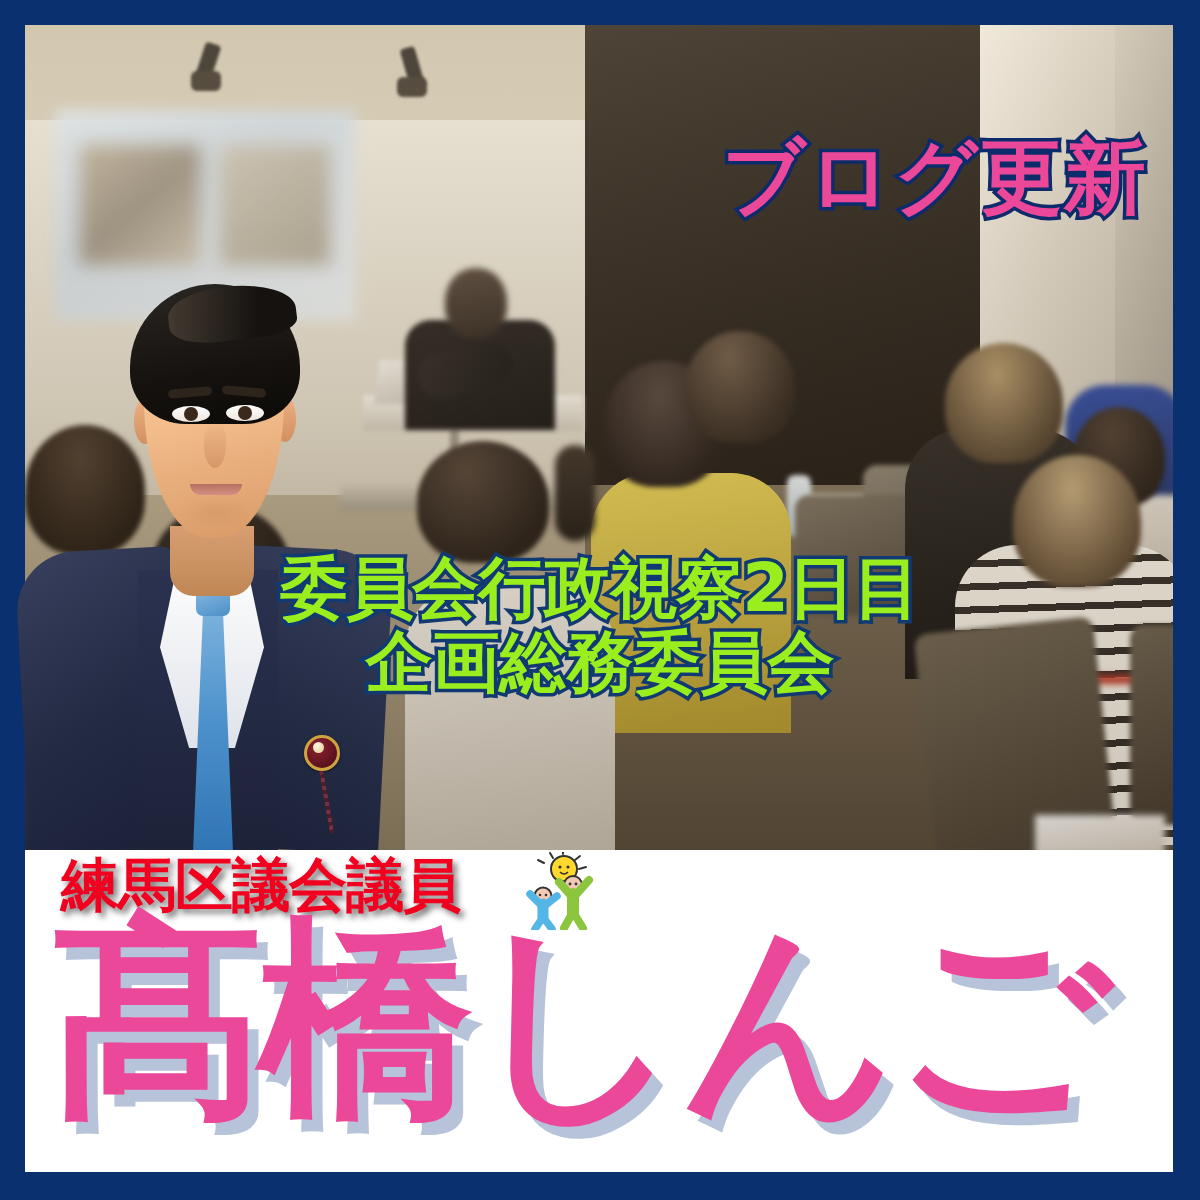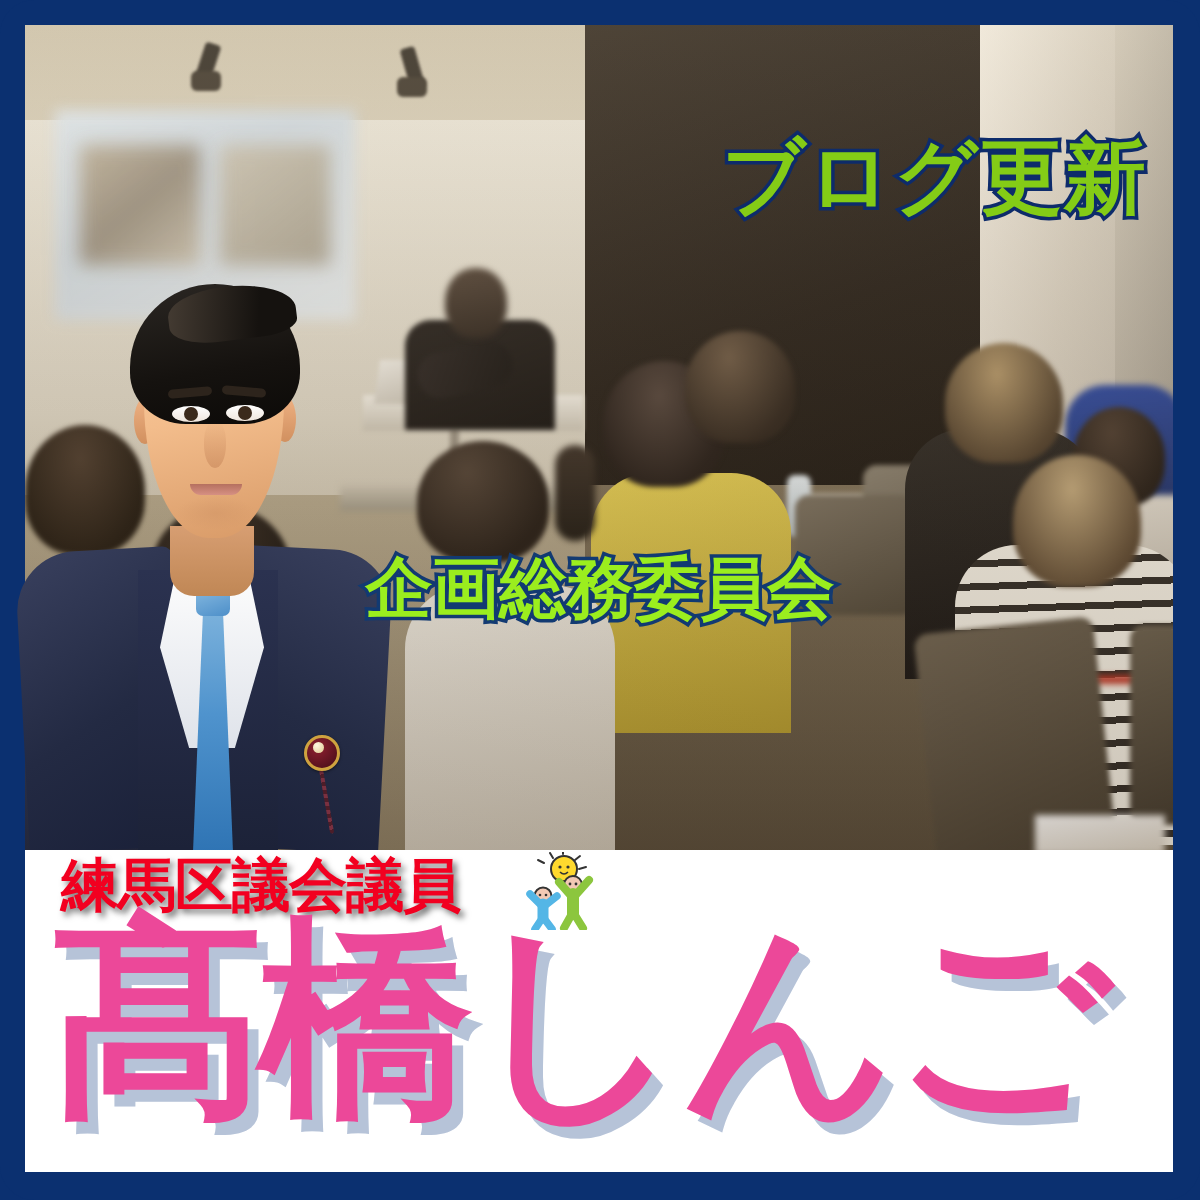--- a/index.html
+++ b/index.html
@@ -187,21 +187,21 @@
   .badge-chain{left:306px;top:612px;width:4px;height:72px;
     background:repeating-linear-gradient(180deg,#7a3040 0 4px,#4d1d28 4px 8px);
     transform:rotate(-10deg);border-radius:2px;}
 
   
   .jp{font-family:"DejaVu Sans","Liberation Sans",sans-serif;font-weight:700;}
 
   #blog-badge{
     position:absolute;left:700px;top:136px;width:470px;
     text-align:center;font-size:82px;line-height:1;letter-spacing:2px;
-    color:#84cc16;
+    color:#ec4899;
     -webkit-text-stroke:7px #0e2c6b;paint-order:stroke fill;
     text-shadow:0 0 2px #0e2c6b;
   }
 
   #headline{
     position:absolute;left:255px;top:552px;width:690px;
     text-align:center;color:#9bee1e;
     -webkit-text-stroke:7px #123a72;paint-order:stroke fill;
   }
   #headline .ln{font-size:67px;line-height:1.10;letter-spacing:0px;display:block;}
@@ -309,20 +309,21 @@
     <div class="pt mouth"></div>
     <div class="pt chin"></div>
     <div class="pt badge-chain"></div>
     <div class="pt badge"></div>
     <div class="pt badge-dot"></div>
   </div>
 
   <div id="blog-badge" class="jp">ブログ更新</div>
 
   <div id="headline" class="jp">
+    <span class="ln ln2">委員会行政視察2日目</span>
     <span class="ln">企画総務委員会</span>
   </div>
 
   <div id="panel">
     <div id="panel-row">
 
       <div id="district" class="jp">練馬区議会議員</div>
 
       <div id="ldp-logo">
         <svg viewBox="0 0 92 78" width="92" height="78" aria-hidden="true">

